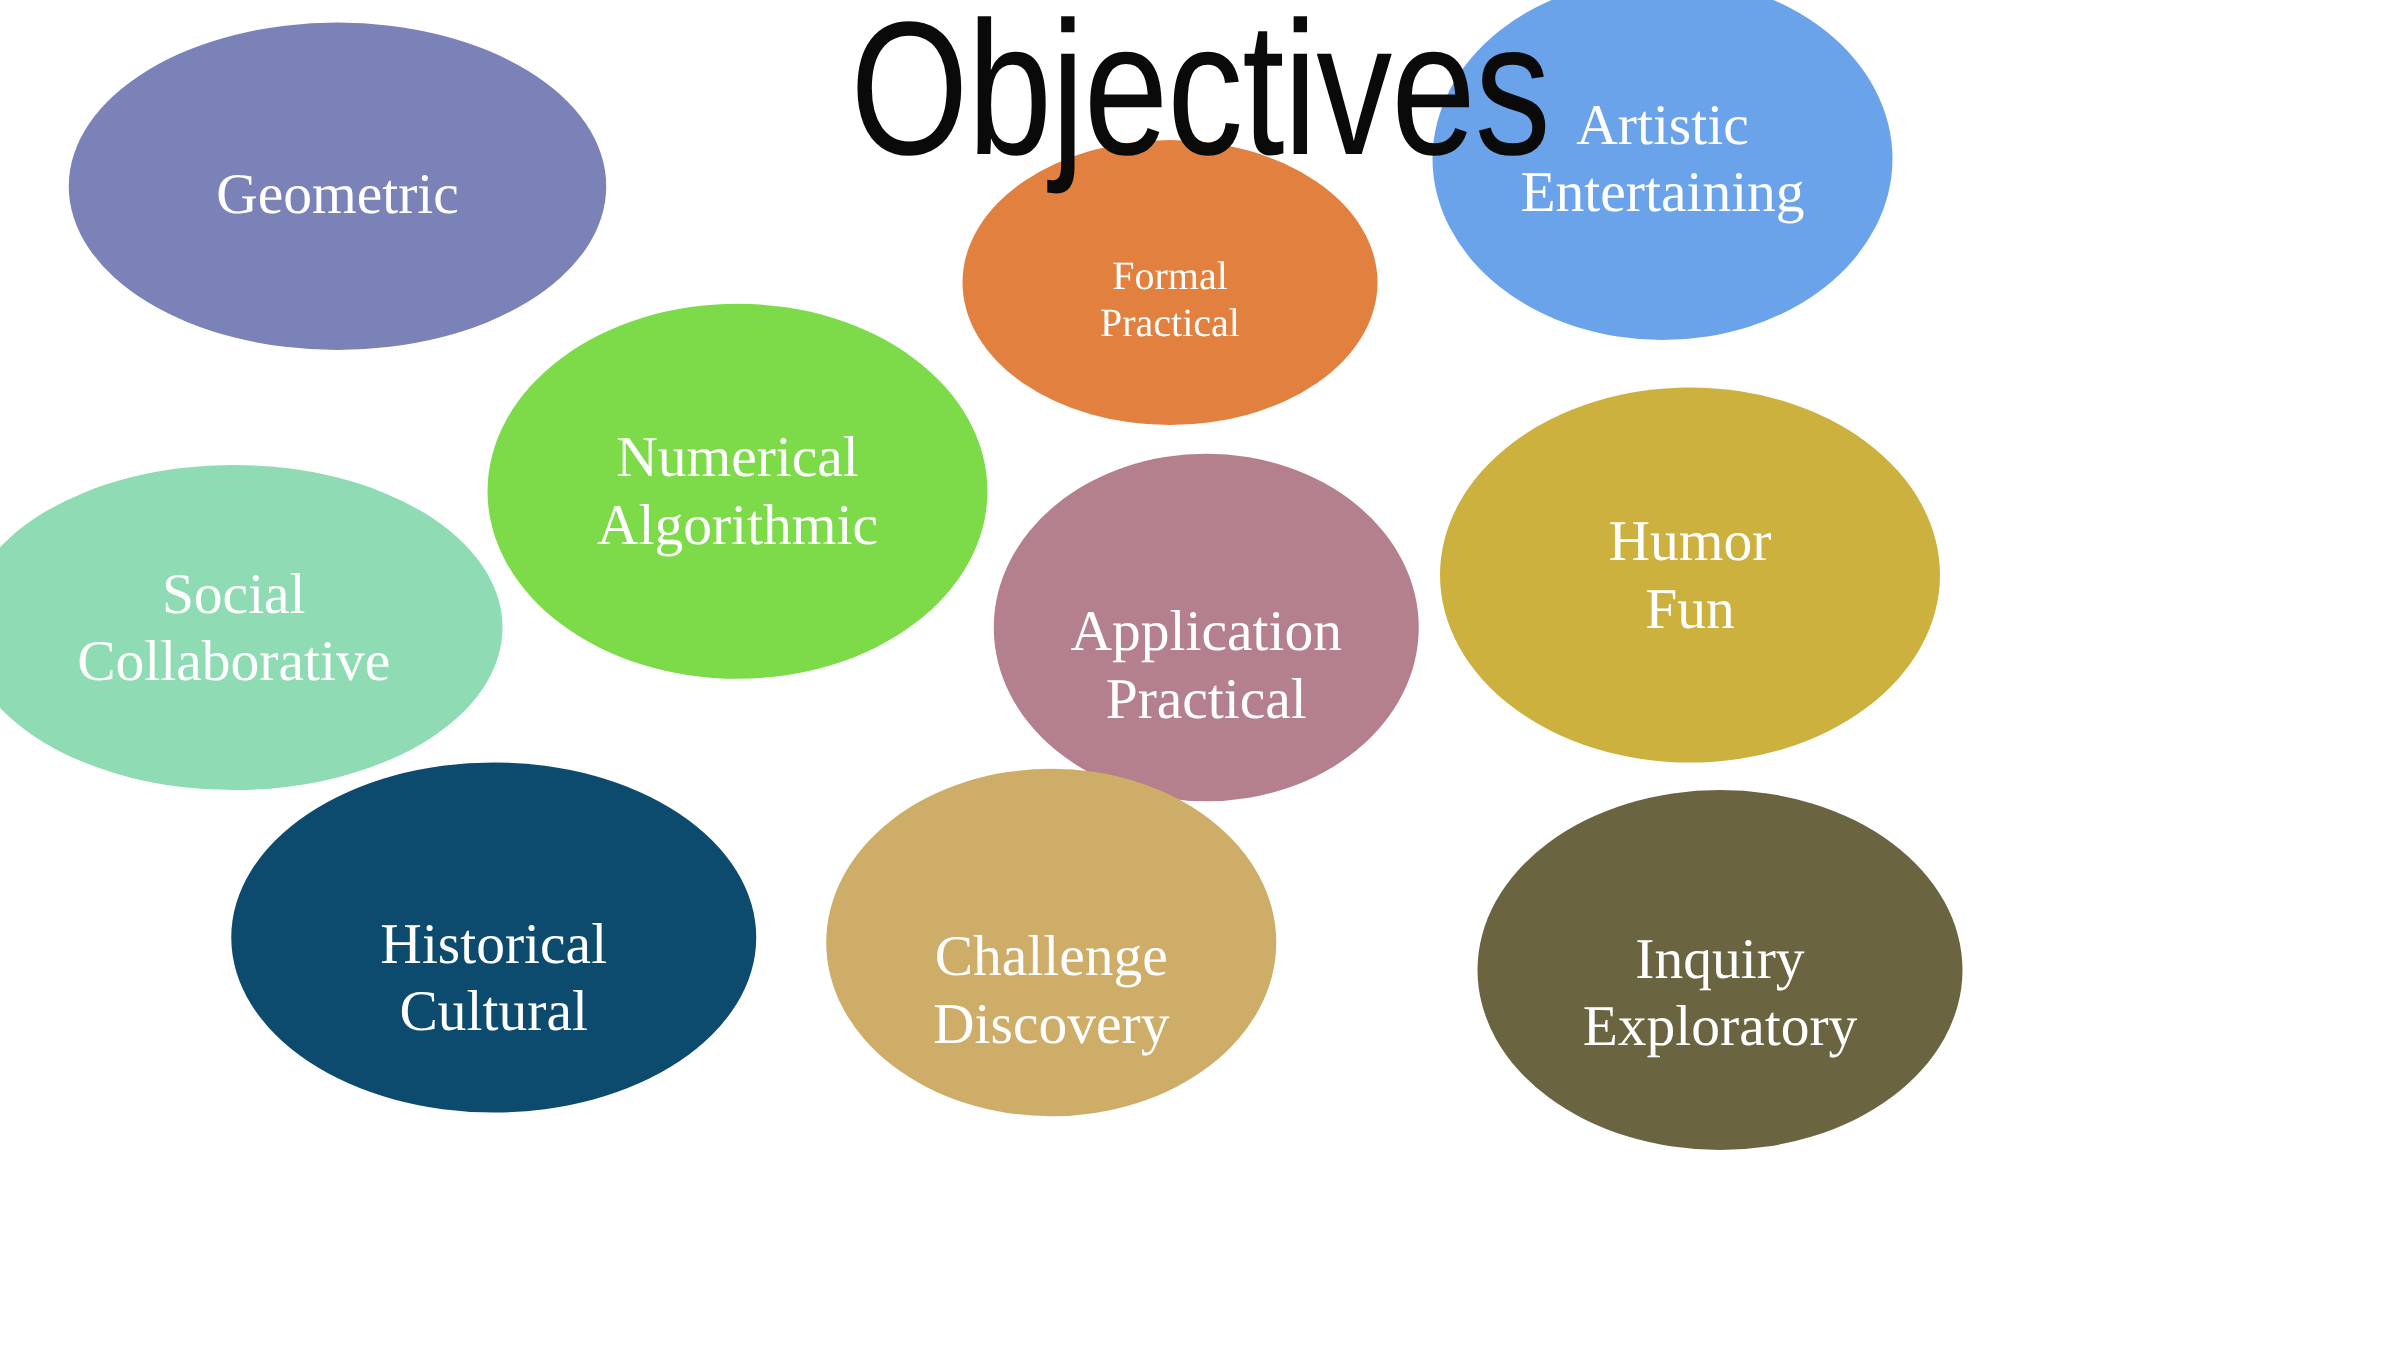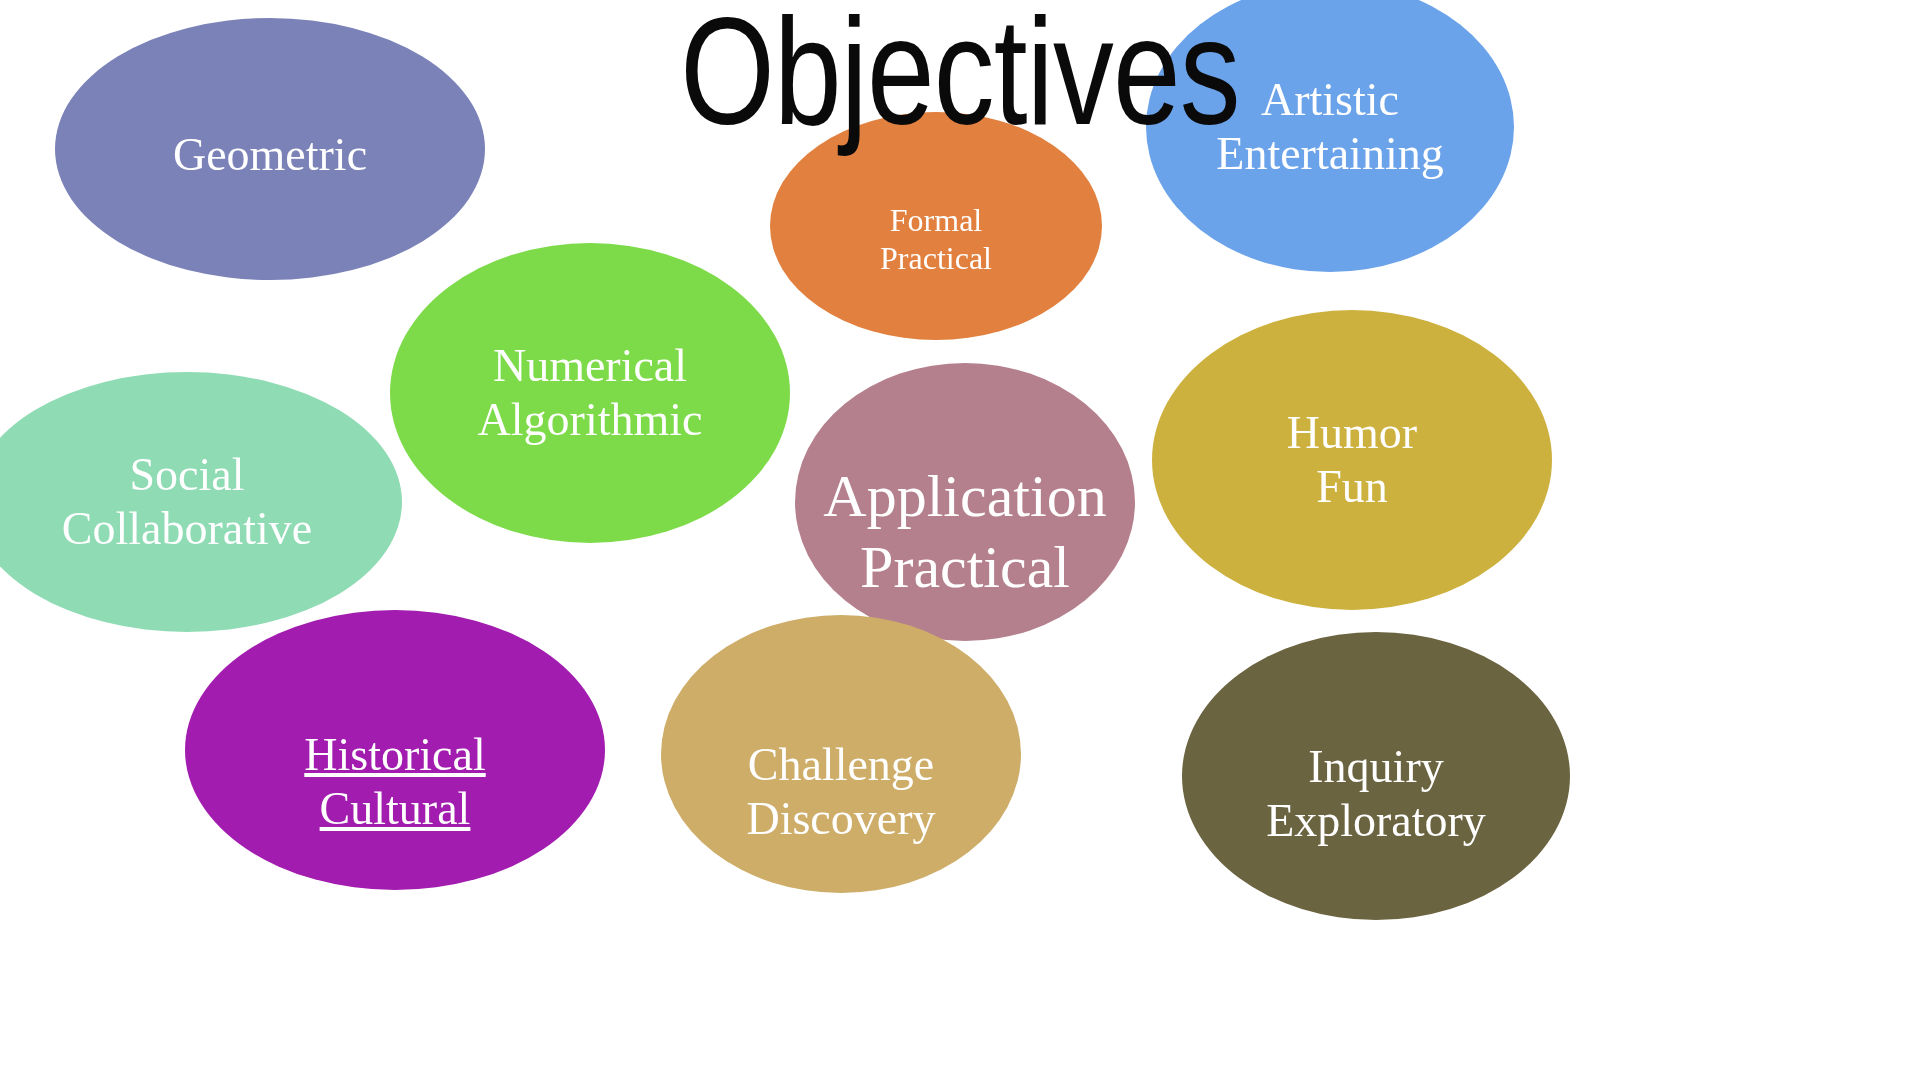--- a/index.html
+++ b/index.html
@@ -84,33 +84,33 @@
           <span class="line">Numerical</span>
           <span class="line">Algorithmic</span>
         </div>
       </div>
       <div class="bubble" style="left: -28px; top: 372px; width: 430px; height: 260px; background: rgb(142, 219, 180); font-size: 46px; color: rgb(255, 255, 255); z-index: 14;">
         <div style="transform: translateY(0px);">
           <span class="line">Social</span>
           <span class="line">Collaborative</span>
         </div>
       </div>
-      <div class="bubble" style="left: 795px; top: 363px; width: 340px; height: 278px; background: rgb(181, 128, 141); font-size: 60px; color: rgb(255, 255, 255); z-index: 15;">
+      <div class="bubble" style="left: 795px; top: 363px; width: 340px; height: 278px; background: rgb(181, 128, 141); font-size: 46px; color: rgb(255, 255, 255); z-index: 15;">
         <div style="transform: translateY(30px);">
           <span class="line">Application</span>
           <span class="line">Practical</span>
         </div>
       </div>
       <div class="bubble" style="left: 1152px; top: 310px; width: 400px; height: 300px; background: rgb(205, 177, 63); font-size: 46px; color: rgb(255, 255, 255); z-index: 16;">
         <div style="transform: translateY(0px);">
           <span class="line">Humor</span>
           <span class="line">Fun</span>
         </div>
       </div>
-      <div class="bubble" style="left: 185px; top: 610px; width: 420px; height: 280px; background: #a21caf; font-size: 46px; color: rgb(255, 255, 255); z-index: 17; text-decoration: underline;">
+      <div class="bubble" style="left: 185px; top: 610px; width: 420px; height: 280px; background: #0c4a6e; font-size: 46px; color: rgb(255, 255, 255); z-index: 17;">
         <div style="transform: translateY(32px);">
           <span class="line">Historical</span>
           <span class="line">Cultural</span>
         </div>
       </div>
       <div class="bubble" style="left: 661px; top: 615px; width: 360px; height: 278px; background: rgb(205, 173, 104); font-size: 46px; color: rgb(255, 255, 255); z-index: 18;">
         <div style="transform: translateY(38px);">
           <span class="line">Challenge</span>
           <span class="line">Discovery</span>
         </div>

